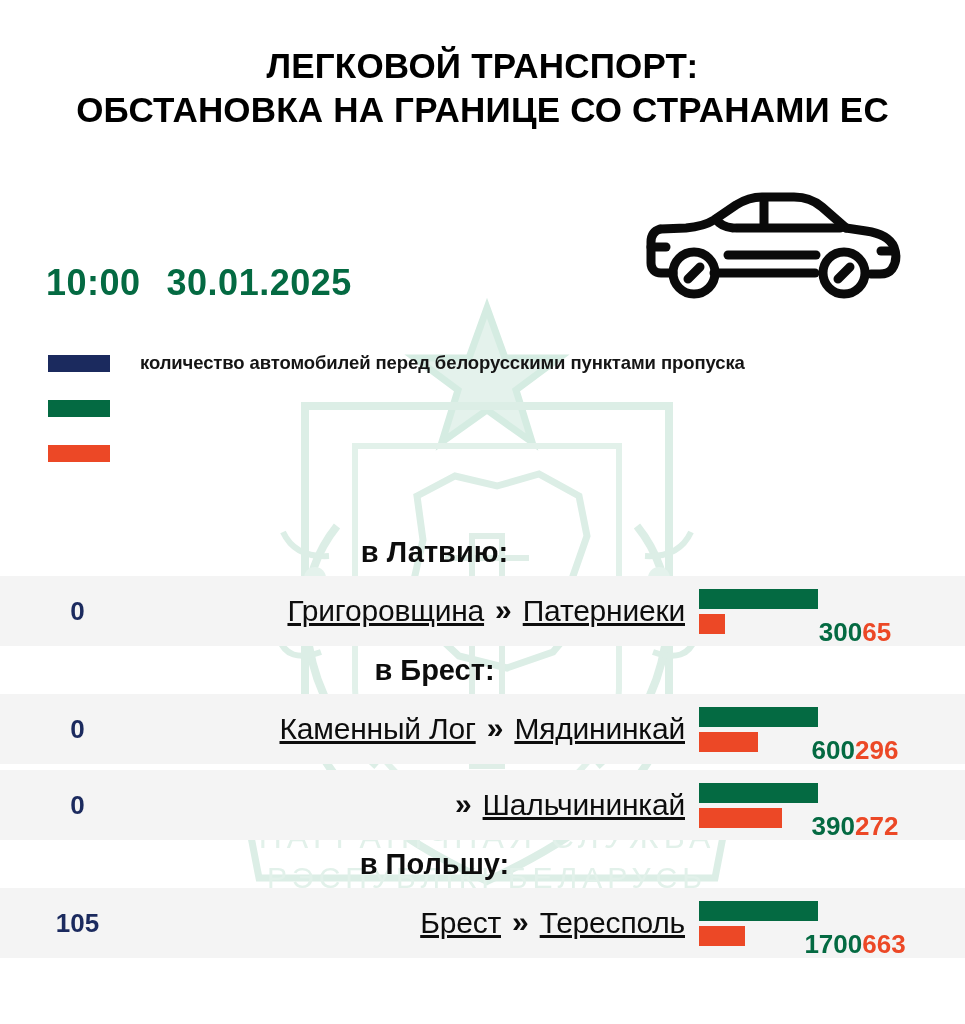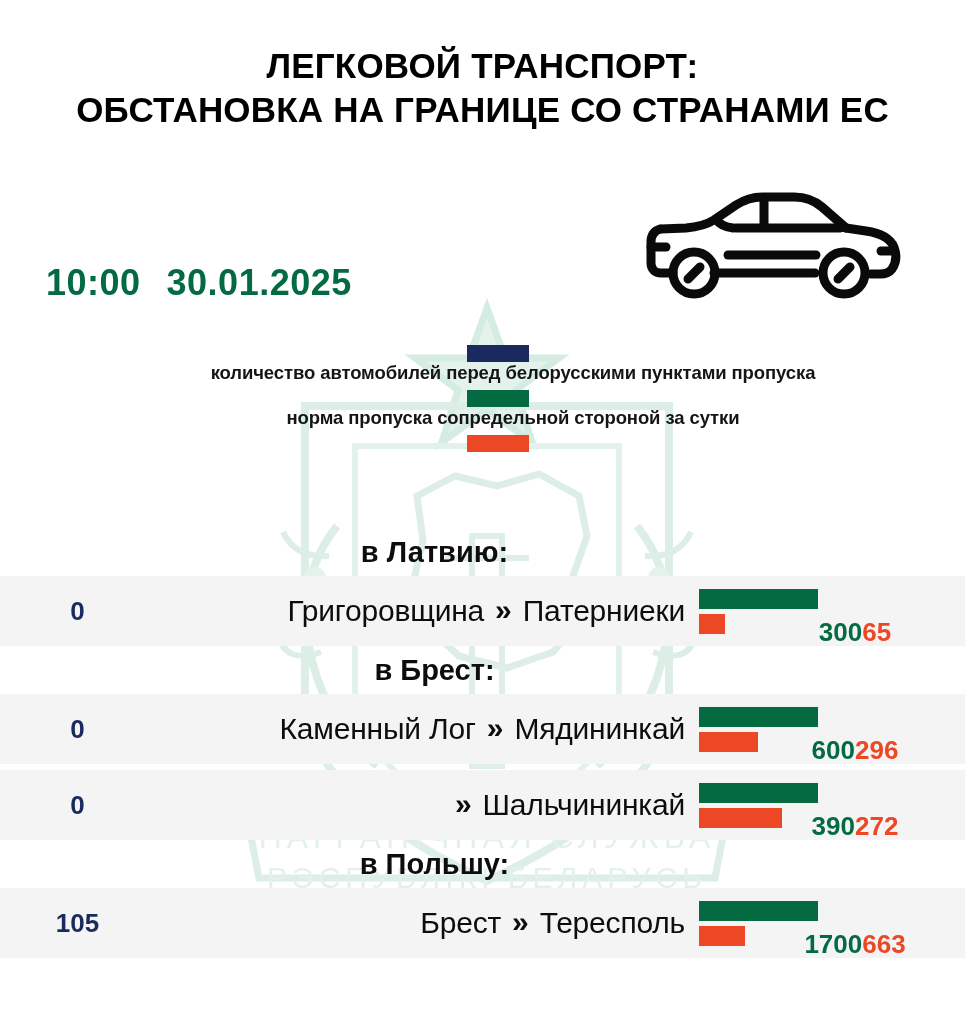--- a/index.html
+++ b/index.html
@@ -44,21 +44,21 @@
   
   .timestamp{
     position:absolute;left:46px;top:262px;
     font-size:36px;font-weight:bold;color:#046a42;
     letter-spacing:0.5px;z-index:3;white-space:nowrap;
   }
   .timestamp .date{margin-left:26px;}
 
   
   .legend{position:absolute;left:48px;top:345px;width:900px;z-index:3;}
-  .legend-row{display:flex;align-items:center;height:36px;margin-bottom:9px;flex-direction:column;}
+  .legend-row{display:flex;align-items:center;height:36px;margin-bottom:9px;}
   .legend-swatch{width:62px;height:17px;flex:0 0 auto;}
   .legend-label{
     margin-left:30px;font-size:18.5px;font-weight:bold;color:#151515;
     white-space:nowrap;letter-spacing:-0.1px;
   }
 
   
   .sections{position:absolute;left:0;top:528px;width:965px;z-index:3;}
   .section-head{
     height:48px;line-height:48px;
@@ -75,21 +75,21 @@
   .row .queue{
     position:absolute;left:40px;top:0;width:75px;height:70px;
     display:flex;align-items:center;justify-content:center;
     font-size:26px;font-weight:bold;color:#1b2a5e;
   }
   .row .route{
     position:absolute;left:120px;top:0;width:565px;height:70px;
     display:flex;align-items:center;justify-content:flex-end;
     font-size:30px;color:#0d0d0d;white-space:nowrap;
   }
-  .row .route .pt{letter-spacing:-0.2px;}
+  .row .route .pt{letter-spacing:-0.2px;text-decoration:underline;}
   .row .route .chev{
     font-size:30px;font-weight:bold;margin:0 11px;color:#0d0d0d;
     transform:translateY(-1px);
   }
   .row .bars{
     position:absolute;left:699px;top:0;width:160px;height:70px;
     display:flex;flex-direction:column;justify-content:center;
   }
   .bar{height:20px;display:block;}
   .bar.green{background:#046a42;margin-bottom:5px;}
@@ -176,21 +176,20 @@
     <span>10:00</span><span class="date">30.01.2025</span>
   </div>
 
   <div class="legend">
     <div class="legend-row">
       <span class="legend-swatch" style="background:#1b2a5e"></span>
       <span class="legend-label">количество автомобилей перед белорусскими пунктами пропуска</span>
     </div>
     <div class="legend-row">
       <span class="legend-swatch" style="background:#046a42"></span>
-      <span class="legend-label">норма пропуска сопредельной стороной за сутки</span>
     </div>
     <div class="legend-row">
       <span class="legend-swatch" style="background:#ec4826"></span>
     </div>
   </div>
 
   <div class="sections">
 
     <div class="section-head">в Латвию:</div>
     <div class="row">

